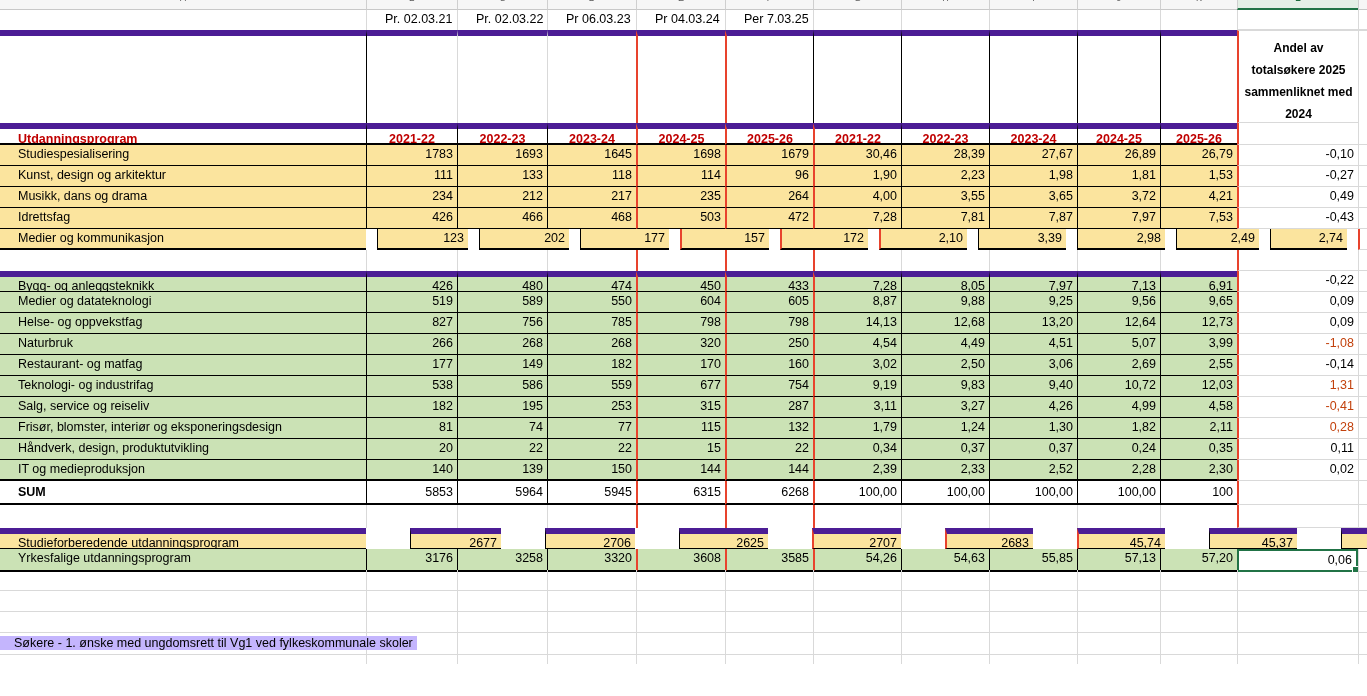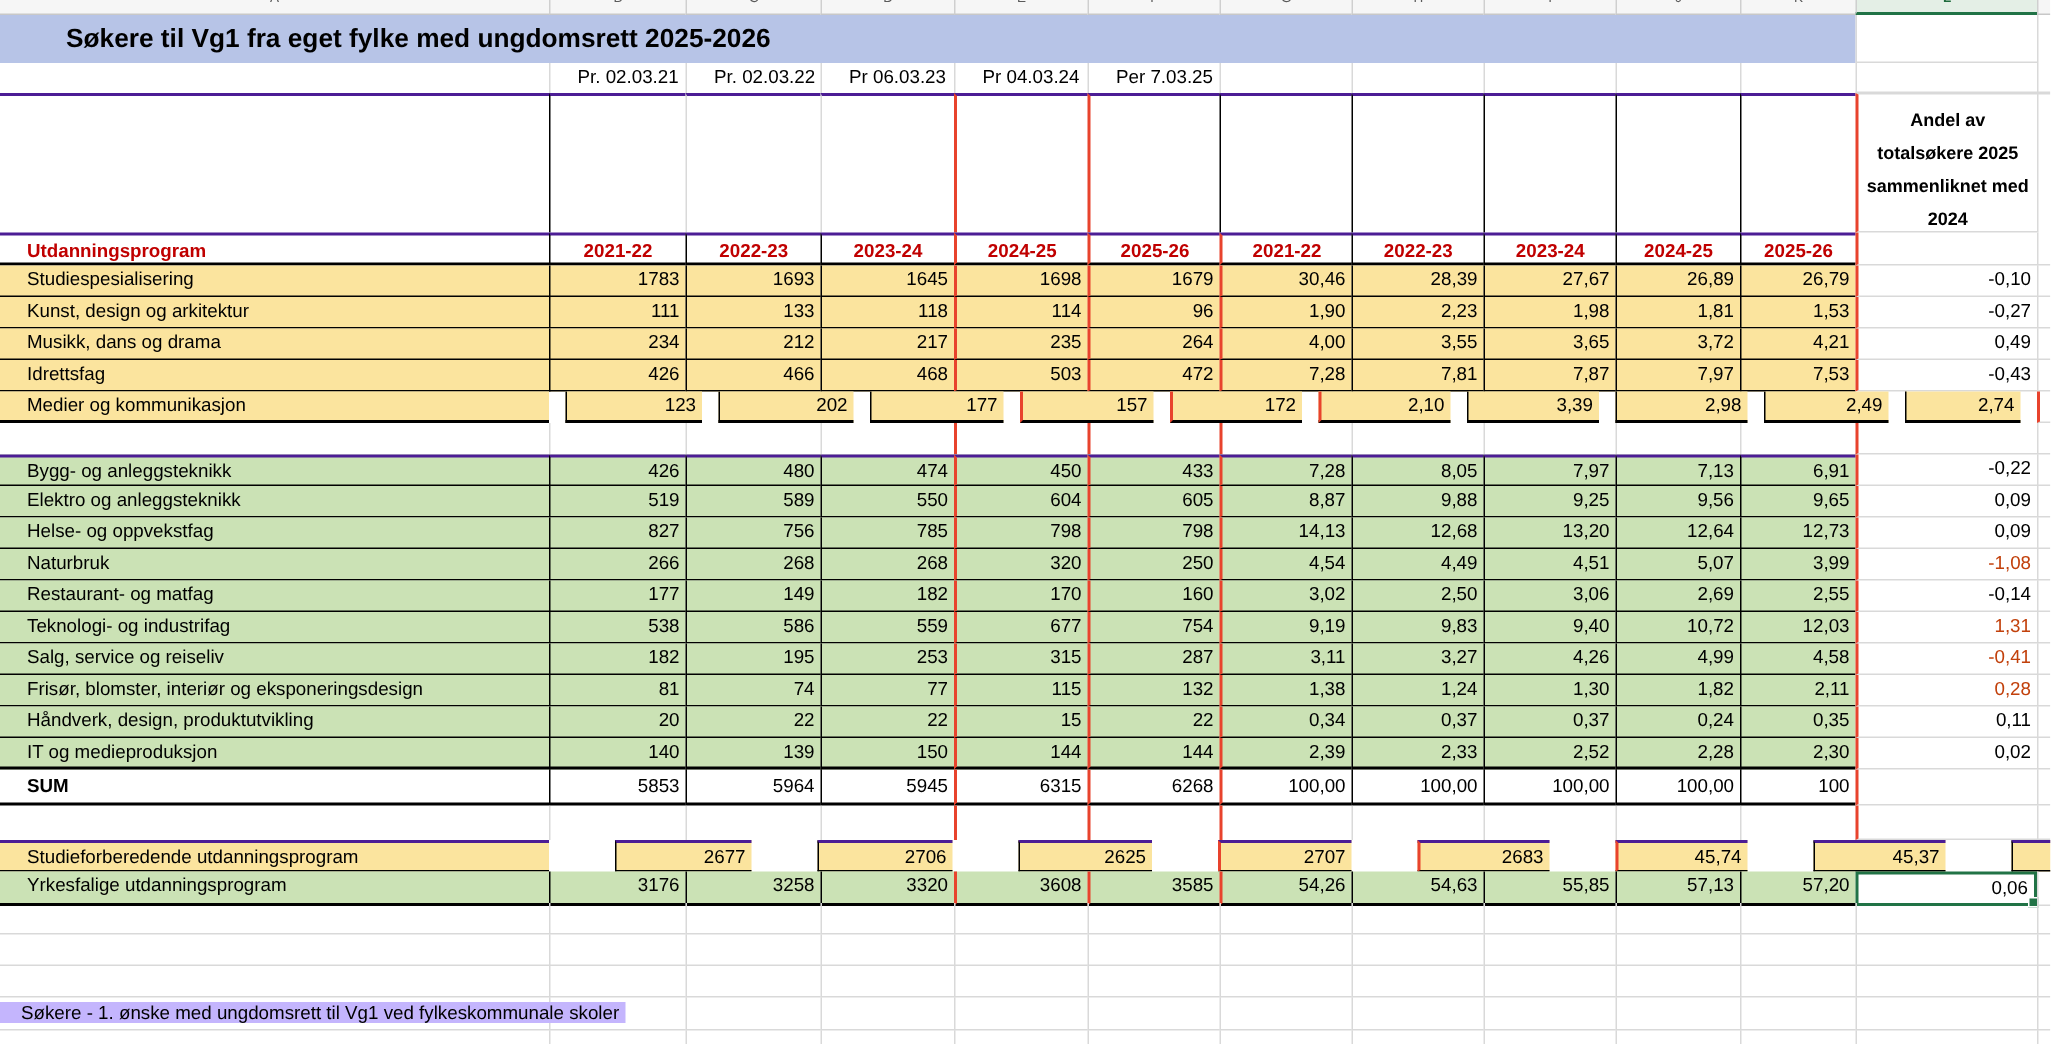--- a/index.html
+++ b/index.html
@@ -15,21 +15,21 @@
   .bold{font-weight:bold;}
   
   .bg-y{background:#FBE49E;}
   .bg-g{background:#CBE2B5;}
   .bg-lav{background:#B7C4E7;}
   
   .vk{border-left:1px solid #000;}
   .vr{border-left:2px solid #E8432D;}
   .vg{border-left:1px solid #D9D9D9;}
   
-  .ht2{border-top:2px solid #4c1d95;}
+  .ht2{border-top:6px solid #4c1d95;}
   .htg{border-top:1px solid #D9D9D9;}
   .hk1{border-bottom:1px solid #000;}
   .hk2{border-bottom:2px solid #000;}
   .hg{border-bottom:1px solid #D9D9D9;}
   
   .dred{color:#C00000;font-weight:bold;}
   .redv{color:#c2410c;}
   
   .letters .cell{background:#F6F6F6;border-left:1px solid #CFCFCF;border-bottom:1px solid #C8C8C8;}
   .letters .cell:first-child{border-left:none;}
@@ -82,25 +82,20 @@
       <div class="cell">
         <span>J</span>
       </div>
       <div class="cell">
         <span>K</span>
       </div>
       <div class="cell selcol">
         <span>L</span>
       </div>
       <div class="cell"></div>
-    </div>
-    <div class="row" style="height: 32px; line-height: 30px;">
-      <div class="cell bg-lav titleband" style="grid-column: 1 / 12;">Søkere til Vg1 fra eget fylke med ungdomsrett 2025-2026</div>
-      <div class="cell vg hg"></div>
-      <div class="cell vg"></div>
     </div>
     <div class="row" style="height: 20px; line-height: 18px;">
       <div class="cell"></div>
       <div class="cell vg lbl">Pr. 02.03.21</div>
       <div class="cell vg lbl">Pr. 02.03.22</div>
       <div class="cell vg lbl">Pr 06.03.23</div>
       <div class="cell vg lbl">Pr 04.03.24</div>
       <div class="cell vg lbl">Per 7.03.25</div>
       <div class="cell vg"></div>
       <div class="cell vg"></div>
@@ -239,21 +234,21 @@
       <div class="cell vr bg-g hk1 ht2 num">433</div>
       <div class="cell vr bg-g hk1 ht2 num">7,28</div>
       <div class="cell vk bg-g hk1 ht2 num">8,05</div>
       <div class="cell vk bg-g hk1 ht2 num">7,97</div>
       <div class="cell vk bg-g hk1 ht2 num">7,13</div>
       <div class="cell vk bg-g hk1 ht2 num">6,91</div>
       <div class="cell vr num hg">-0,22</div>
       <div class="cell vg hg"></div>
     </div>
     <div class="row" style="height: 21px; line-height: 19px;">
-      <div class="cell bg-g hk1 lbl">Elektro og anleggsteknikk</div>
+      <div class="cell bg-g hk1 lbl">Medier og datateknologi</div>
       <div class="cell vk bg-g hk1 num">519</div>
       <div class="cell vk bg-g hk1 num">589</div>
       <div class="cell vk bg-g hk1 num">550</div>
       <div class="cell vr bg-g hk1 num">604</div>
       <div class="cell vr bg-g hk1 num">605</div>
       <div class="cell vr bg-g hk1 num">8,87</div>
       <div class="cell vk bg-g hk1 num">9,88</div>
       <div class="cell vk bg-g hk1 num">9,25</div>
       <div class="cell vk bg-g hk1 num">9,56</div>
       <div class="cell vk bg-g hk1 num">9,65</div>
@@ -335,21 +330,21 @@
       <div class="cell vr num hg redv">-0,41</div>
       <div class="cell vg hg"></div>
     </div>
     <div class="row" style="height: 21px; line-height: 19px;">
       <div class="cell bg-g hk1 lbl">Frisør, blomster, interiør og eksponeringsdesign</div>
       <div class="cell vk bg-g hk1 num">81</div>
       <div class="cell vk bg-g hk1 num">74</div>
       <div class="cell vk bg-g hk1 num">77</div>
       <div class="cell vr bg-g hk1 num">115</div>
       <div class="cell vr bg-g hk1 num">132</div>
-      <div class="cell vr bg-g hk1 num">1,38</div>
+      <div class="cell vr bg-g hk1 num">1,79</div>
       <div class="cell vk bg-g hk1 num">1,24</div>
       <div class="cell vk bg-g hk1 num">1,30</div>
       <div class="cell vk bg-g hk1 num">1,82</div>
       <div class="cell vk bg-g hk1 num">2,11</div>
       <div class="cell vr num hg redv">0,28</div>
       <div class="cell vg hg"></div>
     </div>
     <div class="row" style="height: 21px; line-height: 19px;">
       <div class="cell bg-g hk1 lbl">Håndverk, design, produktutvikling</div>
       <div class="cell vk bg-g hk1 num">20</div>

